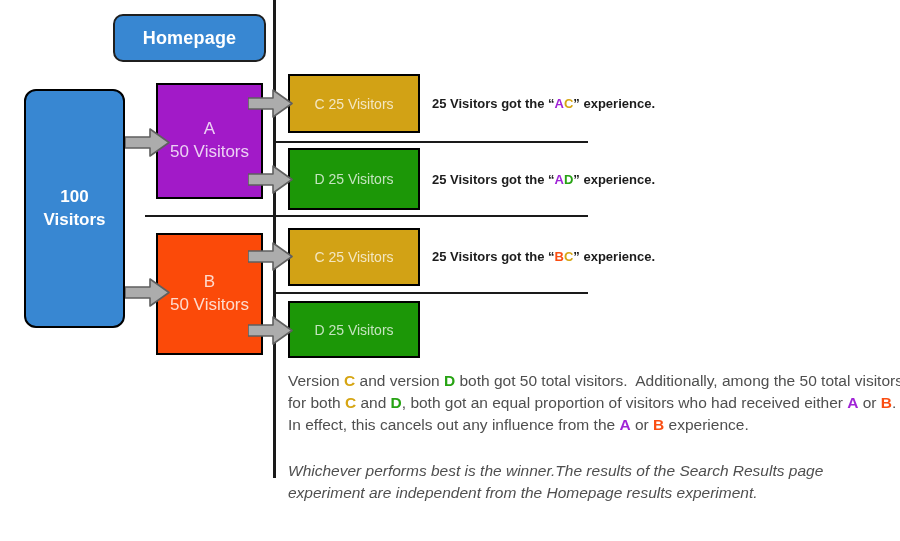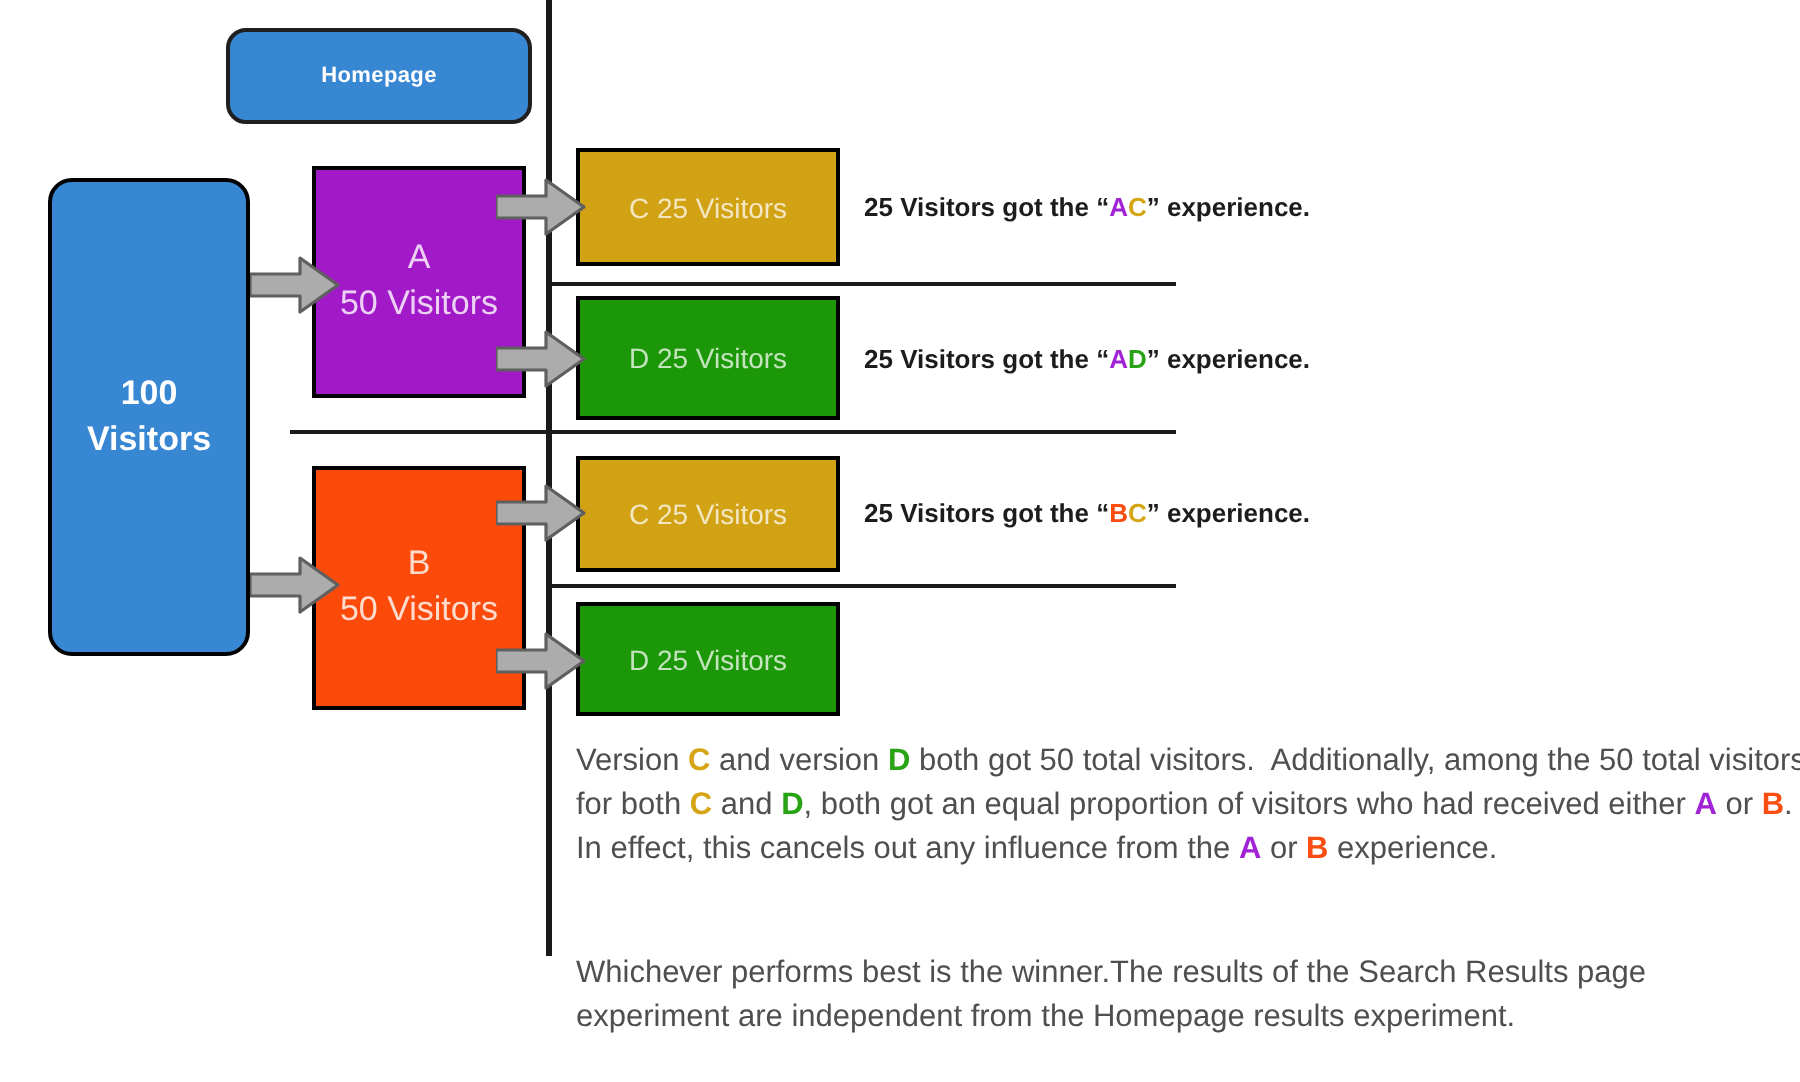--- a/index.html
+++ b/index.html
@@ -7,21 +7,21 @@
   #stage{position:relative;width:900px;height:541px;background:#ffffff;overflow:hidden;}
 
   .vline{position:absolute;left:273px;top:0;width:3px;height:478px;background:#1a1a1a;}
   .hline{position:absolute;height:2px;background:#1a1a1a;}
   .hline.l1{left:276px;top:141px;width:312px;}
   .hline.l2{left:145px;top:215px;width:443px;}
   .hline.l3{left:276px;top:292px;width:312px;}
 
   .node{position:absolute;box-sizing:border-box;border:2px solid #000000;
         display:flex;align-items:center;justify-content:center;text-align:center;}
-  .btn{border-radius:10px;border:2px solid #1f1f1f;color:#ffffff;font-weight:bold;font-size:11px;letter-spacing:.2px;}
+  .btn{border-radius:10px;border:2px solid #1f1f1f;color:#ffffff;font-weight:bold;font-size:18px;letter-spacing:.2px;}
   .btn.homepage{left:113px;top:14px;width:153px;height:48px;}
   .btn.search{left:282px;top:14px;width:156px;height:48px;}
 
   .visitors-box{left:24px;top:89px;width:101px;height:239px;border-radius:12px;
                 color:#ffffff;font-weight:bold;font-size:17px;line-height:1.3;}
   .ab-box{width:107px;color:rgba(255,255,255,0.8);font-size:17px;line-height:1.35;}
   .ab-box.a{left:156px;top:83px;height:116px;}
   .ab-box.b{left:156px;top:233px;height:122px;}
   .cd-box{width:132px;color:rgba(255,255,255,0.74);font-size:14px;}
   .cd-box.c1{left:288px;top:74px;height:59px;}
@@ -31,21 +31,21 @@
 
   .arrow{position:absolute;width:46px;height:31px;}
   .arrow svg{display:block;width:100%;height:100%;}
   .arrow polygon{fill:#acacac;stroke:#5f5f5f;stroke-width:1.6;stroke-linejoin:round;}
 
   .annotation{position:absolute;left:432px;height:22px;line-height:22px;
               font-size:13px;font-weight:600;color:#1c1c1c;white-space:nowrap;}
   .para{position:absolute;font-size:15.5px;line-height:22px;color:#4f4f4f;white-space:pre-wrap;}
   .para.left{left:8px;top:369px;width:248px;}
   .para.right1{left:288px;top:370px;width:618px;}
-  .para.right2{left:288px;top:476px;width:604px;}
+  .para.right2{left:288px;top:460px;width:604px;font-style:italic;}
 </style>
 </head>
 <body>
 
 <div id="stage">
 
   <div class="vline"></div>
   <div class="hline l1"></div>
   <div class="hline l2"></div>
   <div class="hline l3"></div>

